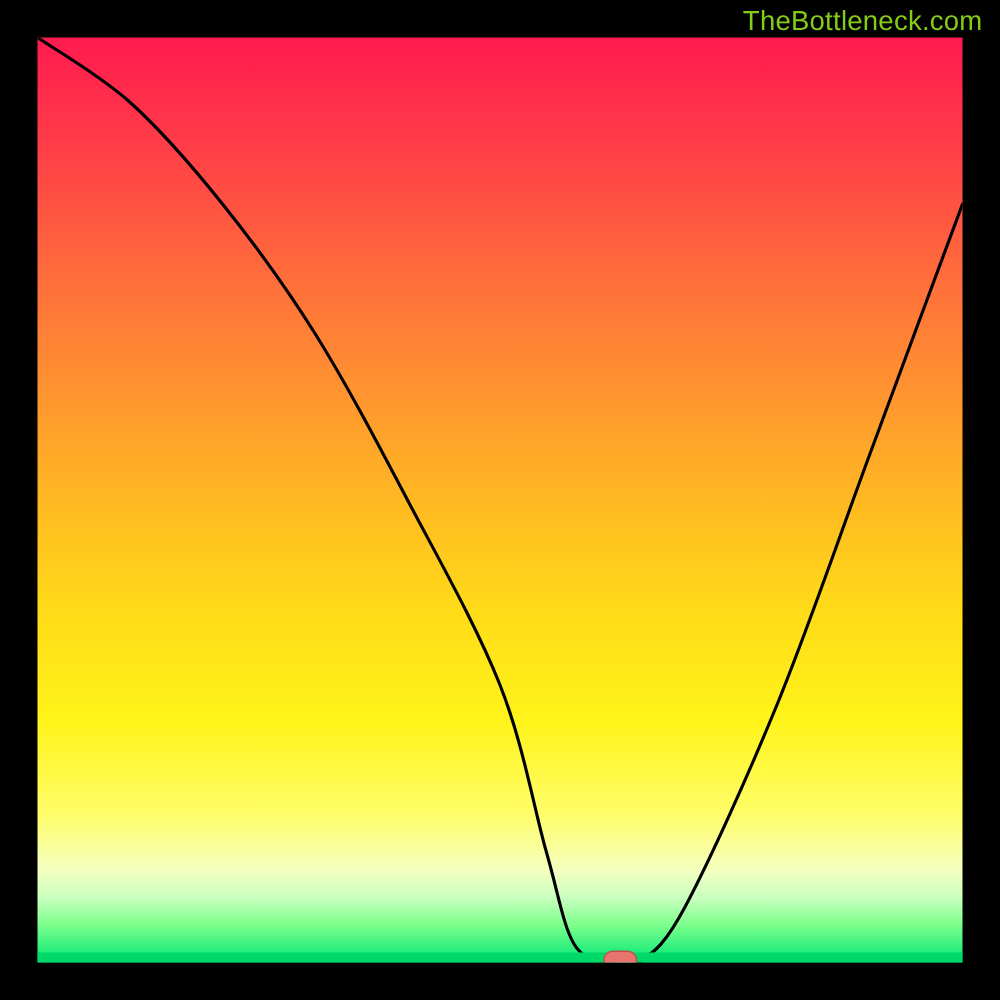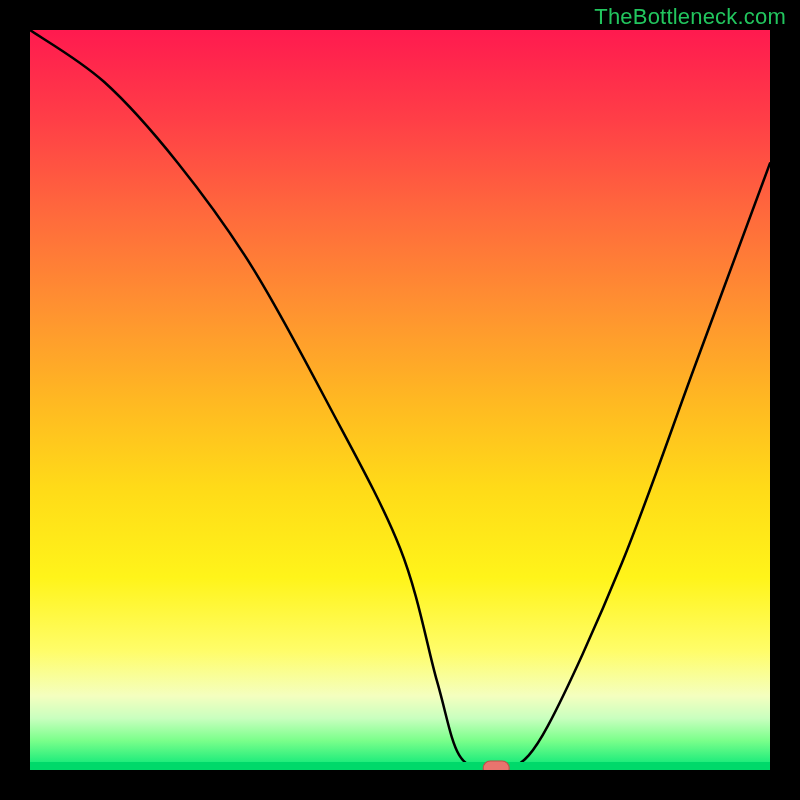--- a/index.html
+++ b/index.html
@@ -43,21 +43,21 @@
     position: absolute;
     left: 0;
     top: 0;
     width: 100%;
     height: 100%;
   }
   .watermark {
     position: absolute;
     top: 4px;
     right: 14px;
-    color: #22c55e;
+    color: #84cc16;
     font-size: 22px;
     letter-spacing: 0.2px;
     font-weight: 500;
     user-select: none;
   }
 </style>
 </head>
 <body>
 
 <div class="frame">

